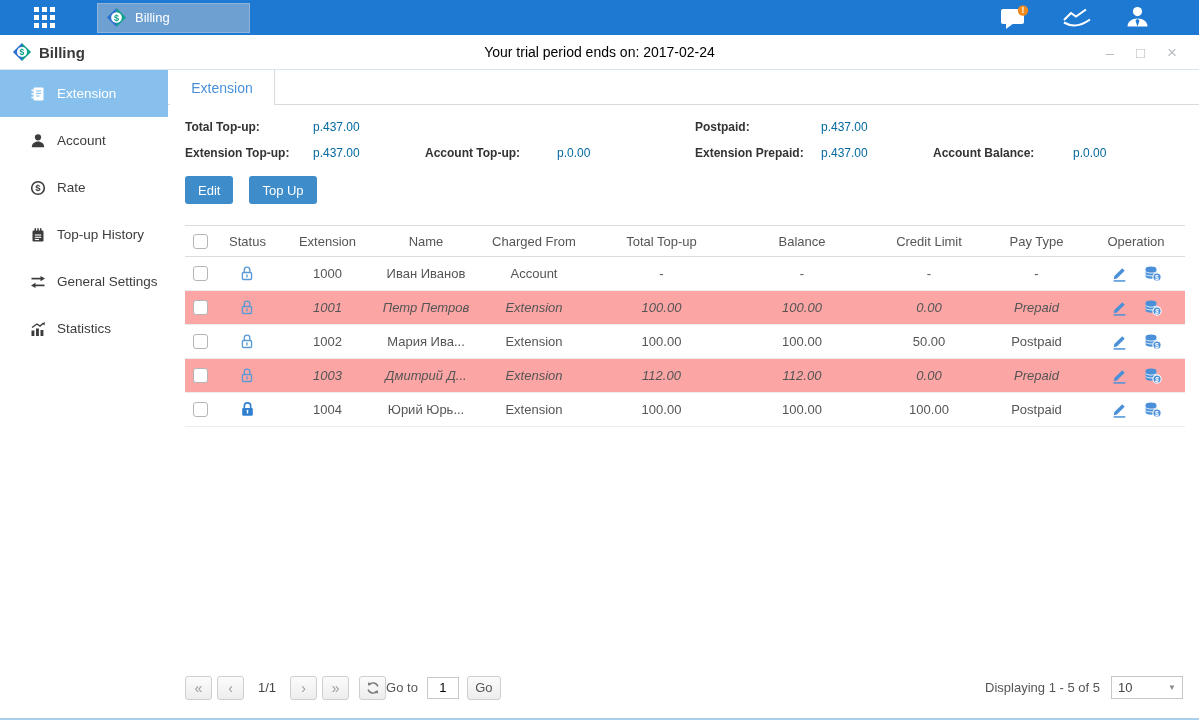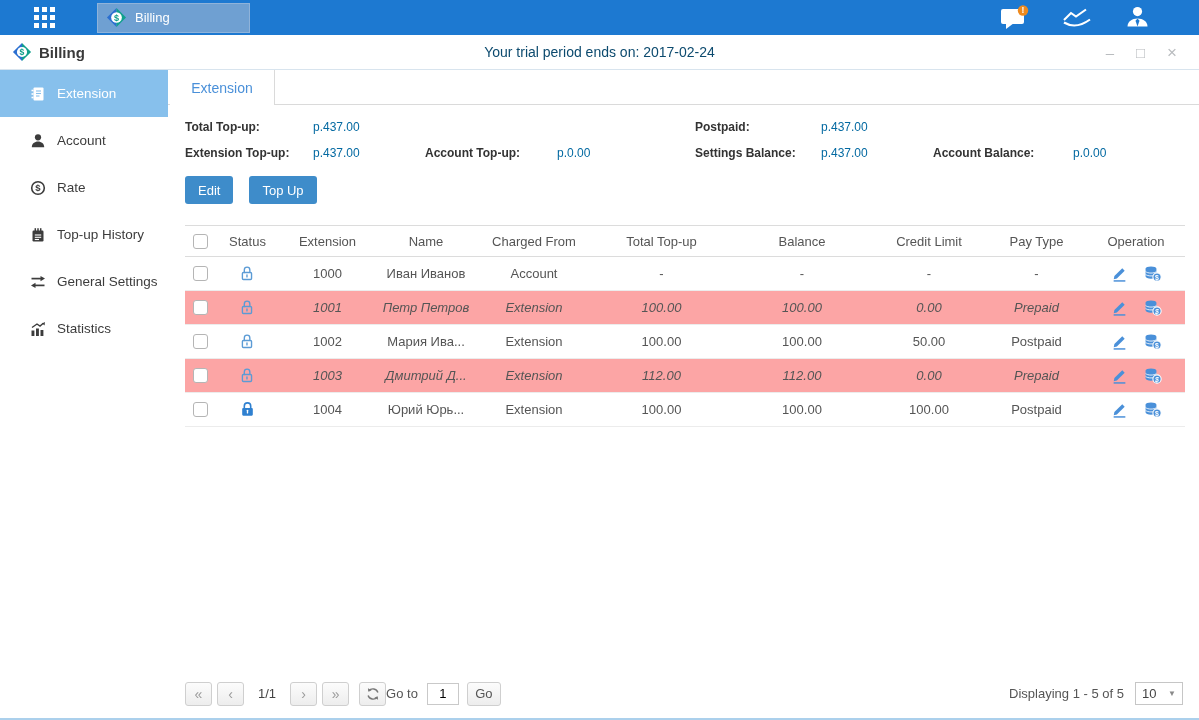--- a/index.html
+++ b/index.html
@@ -13,21 +13,21 @@
   .apps-grid { margin-left:34px; display:grid; grid-template-columns:repeat(3,5px); grid-gap:3px; cursor:pointer; }
   .apps-grid i { width:5px; height:5px; background:#fff; display:block; }
   .tb-tab { margin-left:42px; height:30px; width:153px; background:#6fa0d2; border:1px solid #8fb3da; display:flex; align-items:center; padding-left:8px; gap:8px; color:#fff; font-size:13px; cursor:pointer; }
   .topbar-right { margin-left:auto; display:flex; align-items:center; gap:32px; margin-right:48px; }
   .tb-icon { cursor:pointer; display:flex; align-items:center; }
 
   
   .titlebar { height:35px; border-bottom:1px solid #d8e4ee; display:flex; align-items:center; position:relative; background:#fff; }
   .title-left { display:flex; align-items:center; gap:7px; margin-left:12px; z-index:1; }
   .window-title { font-size:15px; font-weight:bold; color:#3a3a3a; }
-  .trial { position:absolute; left:0; right:0; text-align:center; color:#0c4a6e; font-size:14px; pointer-events:none; }
+  .trial { position:absolute; left:0; right:0; text-align:center; color:#000000; font-size:14px; pointer-events:none; }
   .win-controls { margin-left:auto; display:flex; gap:22px; margin-right:22px; z-index:1; align-items:center; }
   .win-controls span { color:#b9bcbf; font-size:15px; line-height:1; cursor:pointer; }
 
   
   .body { display:flex; height:650px; }
   .sidebar { width:168px; flex:none; }
   .side-item { height:47px; display:flex; align-items:center; padding-left:30px; gap:11px; font-size:13.5px; color:#3c3c3c; cursor:pointer; }
   .side-item svg { flex:none; }
   .side-item.active { background:#87c0ec; color:#fff; }
 
@@ -55,26 +55,26 @@
   .ext-table td { height:34px; text-align:center; overflow:hidden; white-space:nowrap; }
   .cb { width:15px; height:15px; border:1px solid #b5b5b5; border-radius:3px; background:#fff; margin:0 auto; cursor:pointer; }
   .ops { display:flex; justify-content:center; gap:16px; align-items:center; }
   .ops svg { cursor:pointer; }
   .status-cell svg { vertical-align:middle; }
 
   
   .pager { margin-top:auto; flex:none; display:flex; align-items:center; padding:0 16px 13px 17px; font-size:13px; color:#555; }
   .pg-group { display:flex; gap:5px; align-items:center; }
   .pg-btn { width:27px; height:24px; border:1px solid #cfcfcf; border-radius:3px; background:linear-gradient(#fcfcfc,#ededed); display:flex; align-items:center; justify-content:center; color:#9b9b9b; font-size:14px; cursor:pointer; }
-  .page-ind { margin:6px 9px; color:#444; }
+  .page-ind { margin:12px 9px; color:#444; }
   .goto-label { margin-left:0; margin-right:9px; }
   .goto-input { width:32px; height:22px; border:1px solid #c9c9c9; text-align:center; font-size:13px; font-family:inherit; padding:0; }
   .go-btn { margin-left:8px; min-width:34px; }
   .pager-right { margin-left:auto; display:flex; align-items:center; gap:11px; }
-  .page-size { width:48px; height:23px; border:1px solid #c6c6c6; display:flex; align-items:center; justify-content:space-between; padding:0 6px; cursor:pointer; color:#444; background:#fff; }
+  .page-size { width:72px; height:23px; border:1px solid #c6c6c6; display:flex; align-items:center; justify-content:space-between; padding:0 6px; cursor:pointer; color:#444; background:#fff; }
   .dd-arrow { font-size:8px; color:#8a8a8a; }
 </style>
 </head>
 <body>
 
 <div class="app">
 
   <div class="topbar">
     <div class="apps-grid">
       <i></i>
@@ -232,21 +232,21 @@
           <span class="sum-label">Extension Top-up:</span>
           <span class="sum-value">p.437.00</span>
           <span class="sum-label">Account Top-up:</span>
           <span class="sum-value">p.0.00</span>
         </div>
         <div class="sum-col right">
           <span class="sum-label">Postpaid:</span>
           <span class="sum-value">p.437.00</span>
           <span></span>
             <span></span>
-          <span class="sum-label">Settings Balance:</span>
+          <span class="sum-label">Extension Prepaid:</span>
           <span class="sum-value">p.437.00</span>
           <span class="sum-label">Account Balance:</span>
           <span class="sum-value">p.0.00</span>
         </div>
       </div>
 
       <div class="actions">
         <button class="btn-blue">Edit</button>
         <button class="btn-blue">Top Up</button>
       </div>

